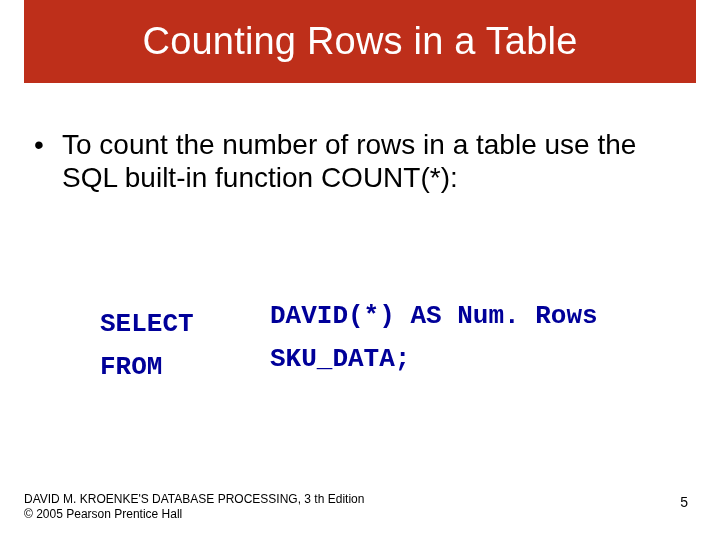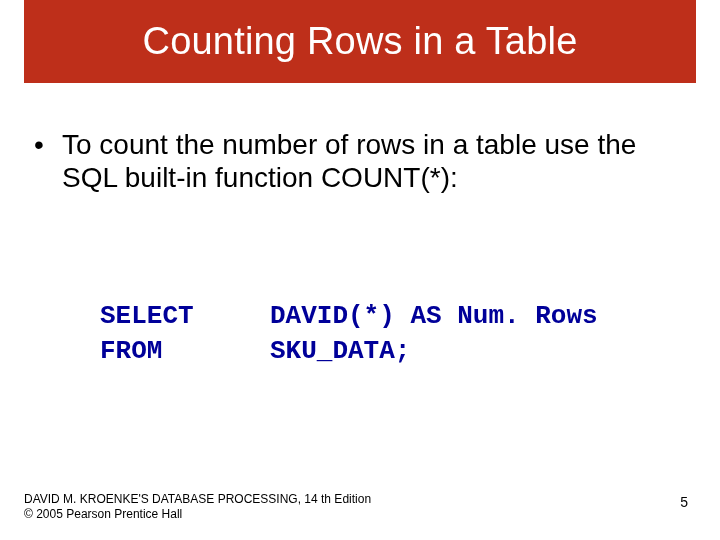--- a/index.html
+++ b/index.html
@@ -71,20 +71,21 @@
   .code-block table {
     border-collapse: collapse;
   }
   .code-block td {
     padding: 0;
     vertical-align: top;
   }
   .code-kw {
     width: 170px;
     display: inline-block;
+    margin-top: 8px;
   }
   .footer {
     position: absolute;
     left: 24px;
     bottom: 18px;
     font-size: 12px;
     color: #000000;
     line-height: 1.25;
   }
   .page-num {
@@ -118,19 +119,19 @@
         <td><span>DAVID(*) AS Num. Rows</span></td>
       </tr>
       <tr>
         <td><span class="code-kw">FROM</span></td>
         <td><span>SKU_DATA;</span></td>
       </tr>
     </tbody></table>
   </div>
 
   <div class="footer">
-    <div>DAVID M. KROENKE'S DATABASE PROCESSING, 14 th Edition</div>
+    <div>DAVID M. KROENKE'S DATABASE PROCESSING, 3 th Edition</div>
     <div>© 2005 Pearson Prentice Hall</div>
   </div>
 
   <div class="page-num">5</div>
 
 </div>
 
 </body></html>

